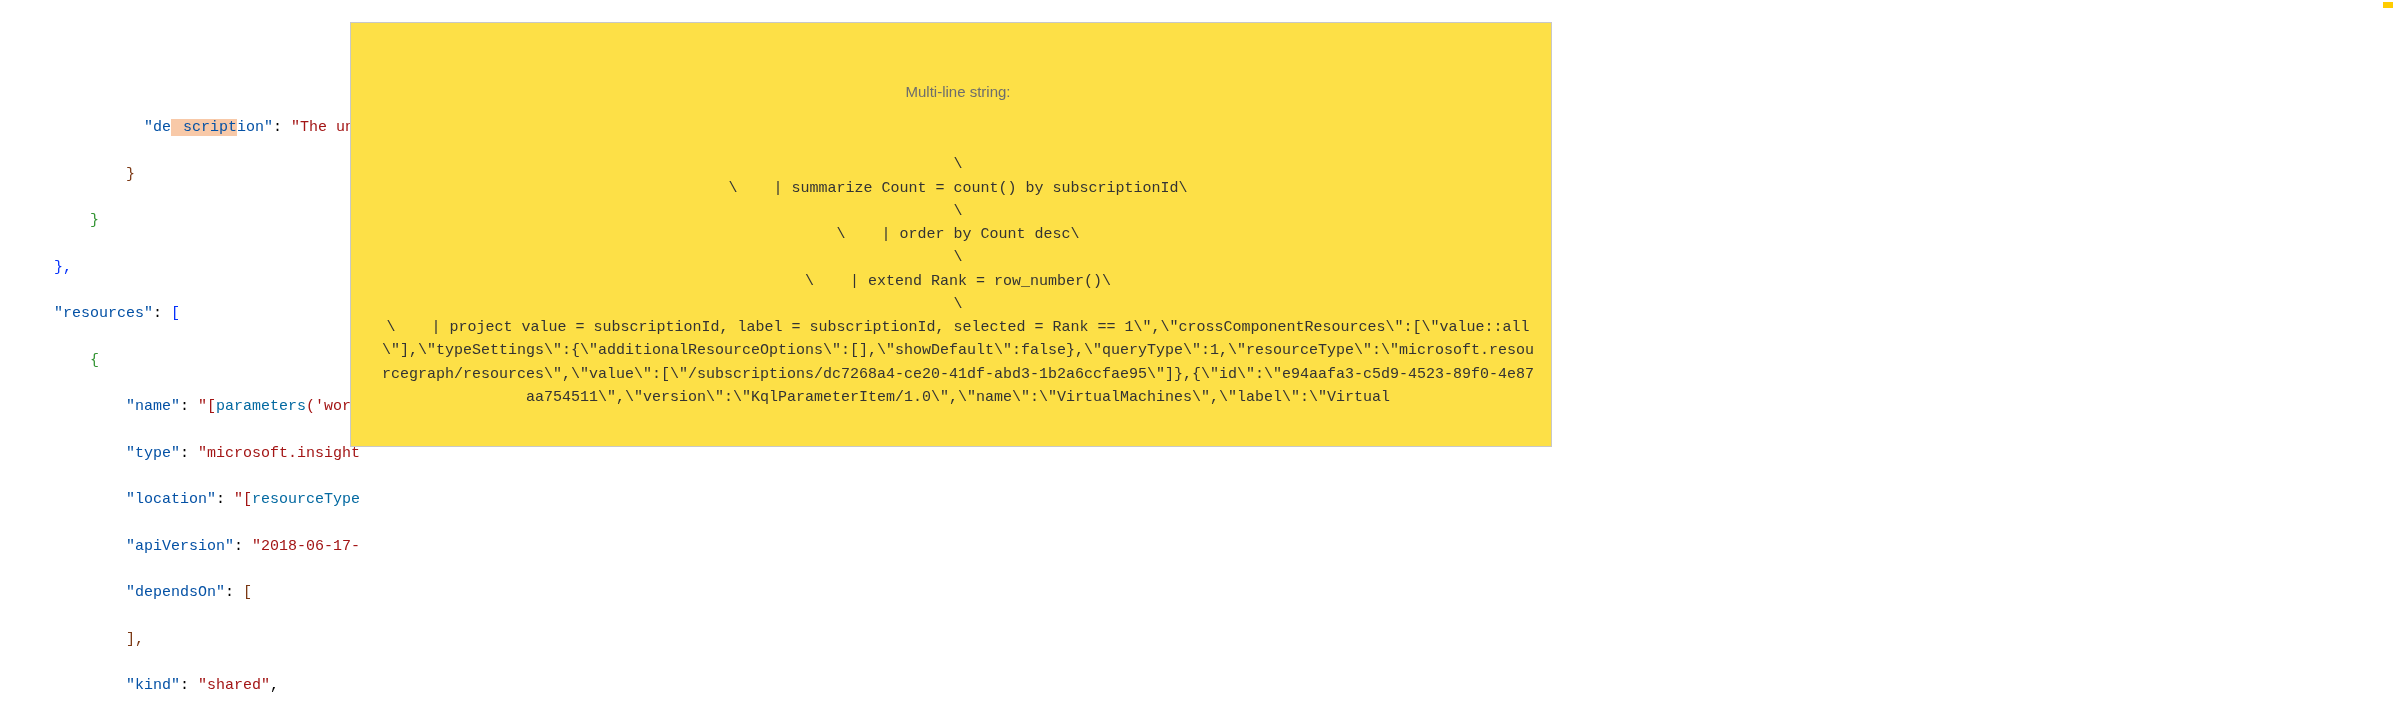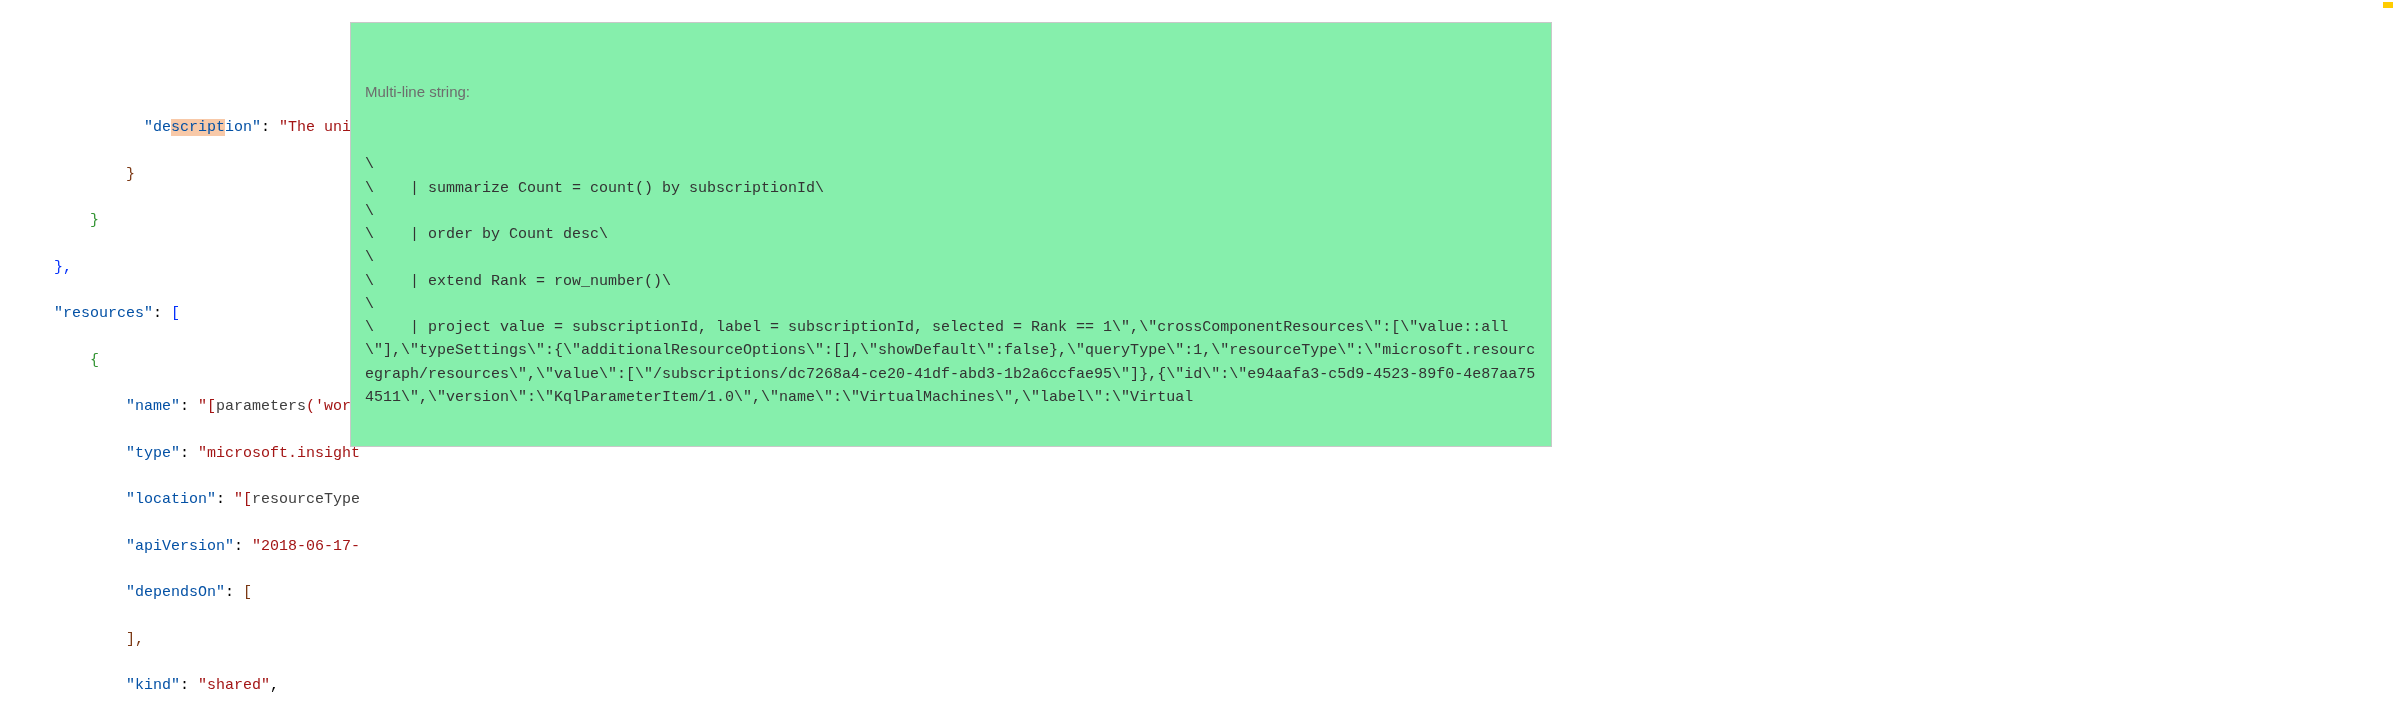--- a/index.html
+++ b/index.html
@@ -15,42 +15,44 @@
     width: 2394px;
     height: 702px;
   }
   .code-area {
     padding: 0 0 0 18px;
     position: relative;
   }
   .line { display: block; }
   .key { color: #0451a5; }
   .string { color: #a31515; }
-  .func { color: #404040; }
+  .func { color: #0369a1; }
   .punct { color: #000; }
   .bracket1 { color: #0431fa; }
   .bracket2 { color: #319331; }
   .bracket3 { color: #7b3814; }
   .selection {
     background: #f8c9a8;
+    padding-left: 12px;
   }
 
   .tooltip {
     position: absolute;
     left: 350px;
     top: 22px;
     width: 1202px;
-    background: #86efac;
+    background: #fde047;
     border: 1px solid #c8c8c8;
     color: #333;
-    padding: 10px 14px 14px 14px;
+    padding: 10px 14px 14px 28px;
     font-size: 15px;
     line-height: 1.55;
     z-index: 50;
     font-family: inherit;
+    text-align: center;
   }
   .tooltip-title {
     color: #6d6d6d;
     margin-bottom: 4px;
     font-family: -apple-system, BlinkMacSystemFont, "Segoe UI", Helvetica, Arial, sans-serif;
   }
   .tooltip-body {
     white-space: pre-wrap;
     word-break: break-all;
     font-family: "SF Mono", Monaco, Menlo, Consolas, "Courier New", monospace;

